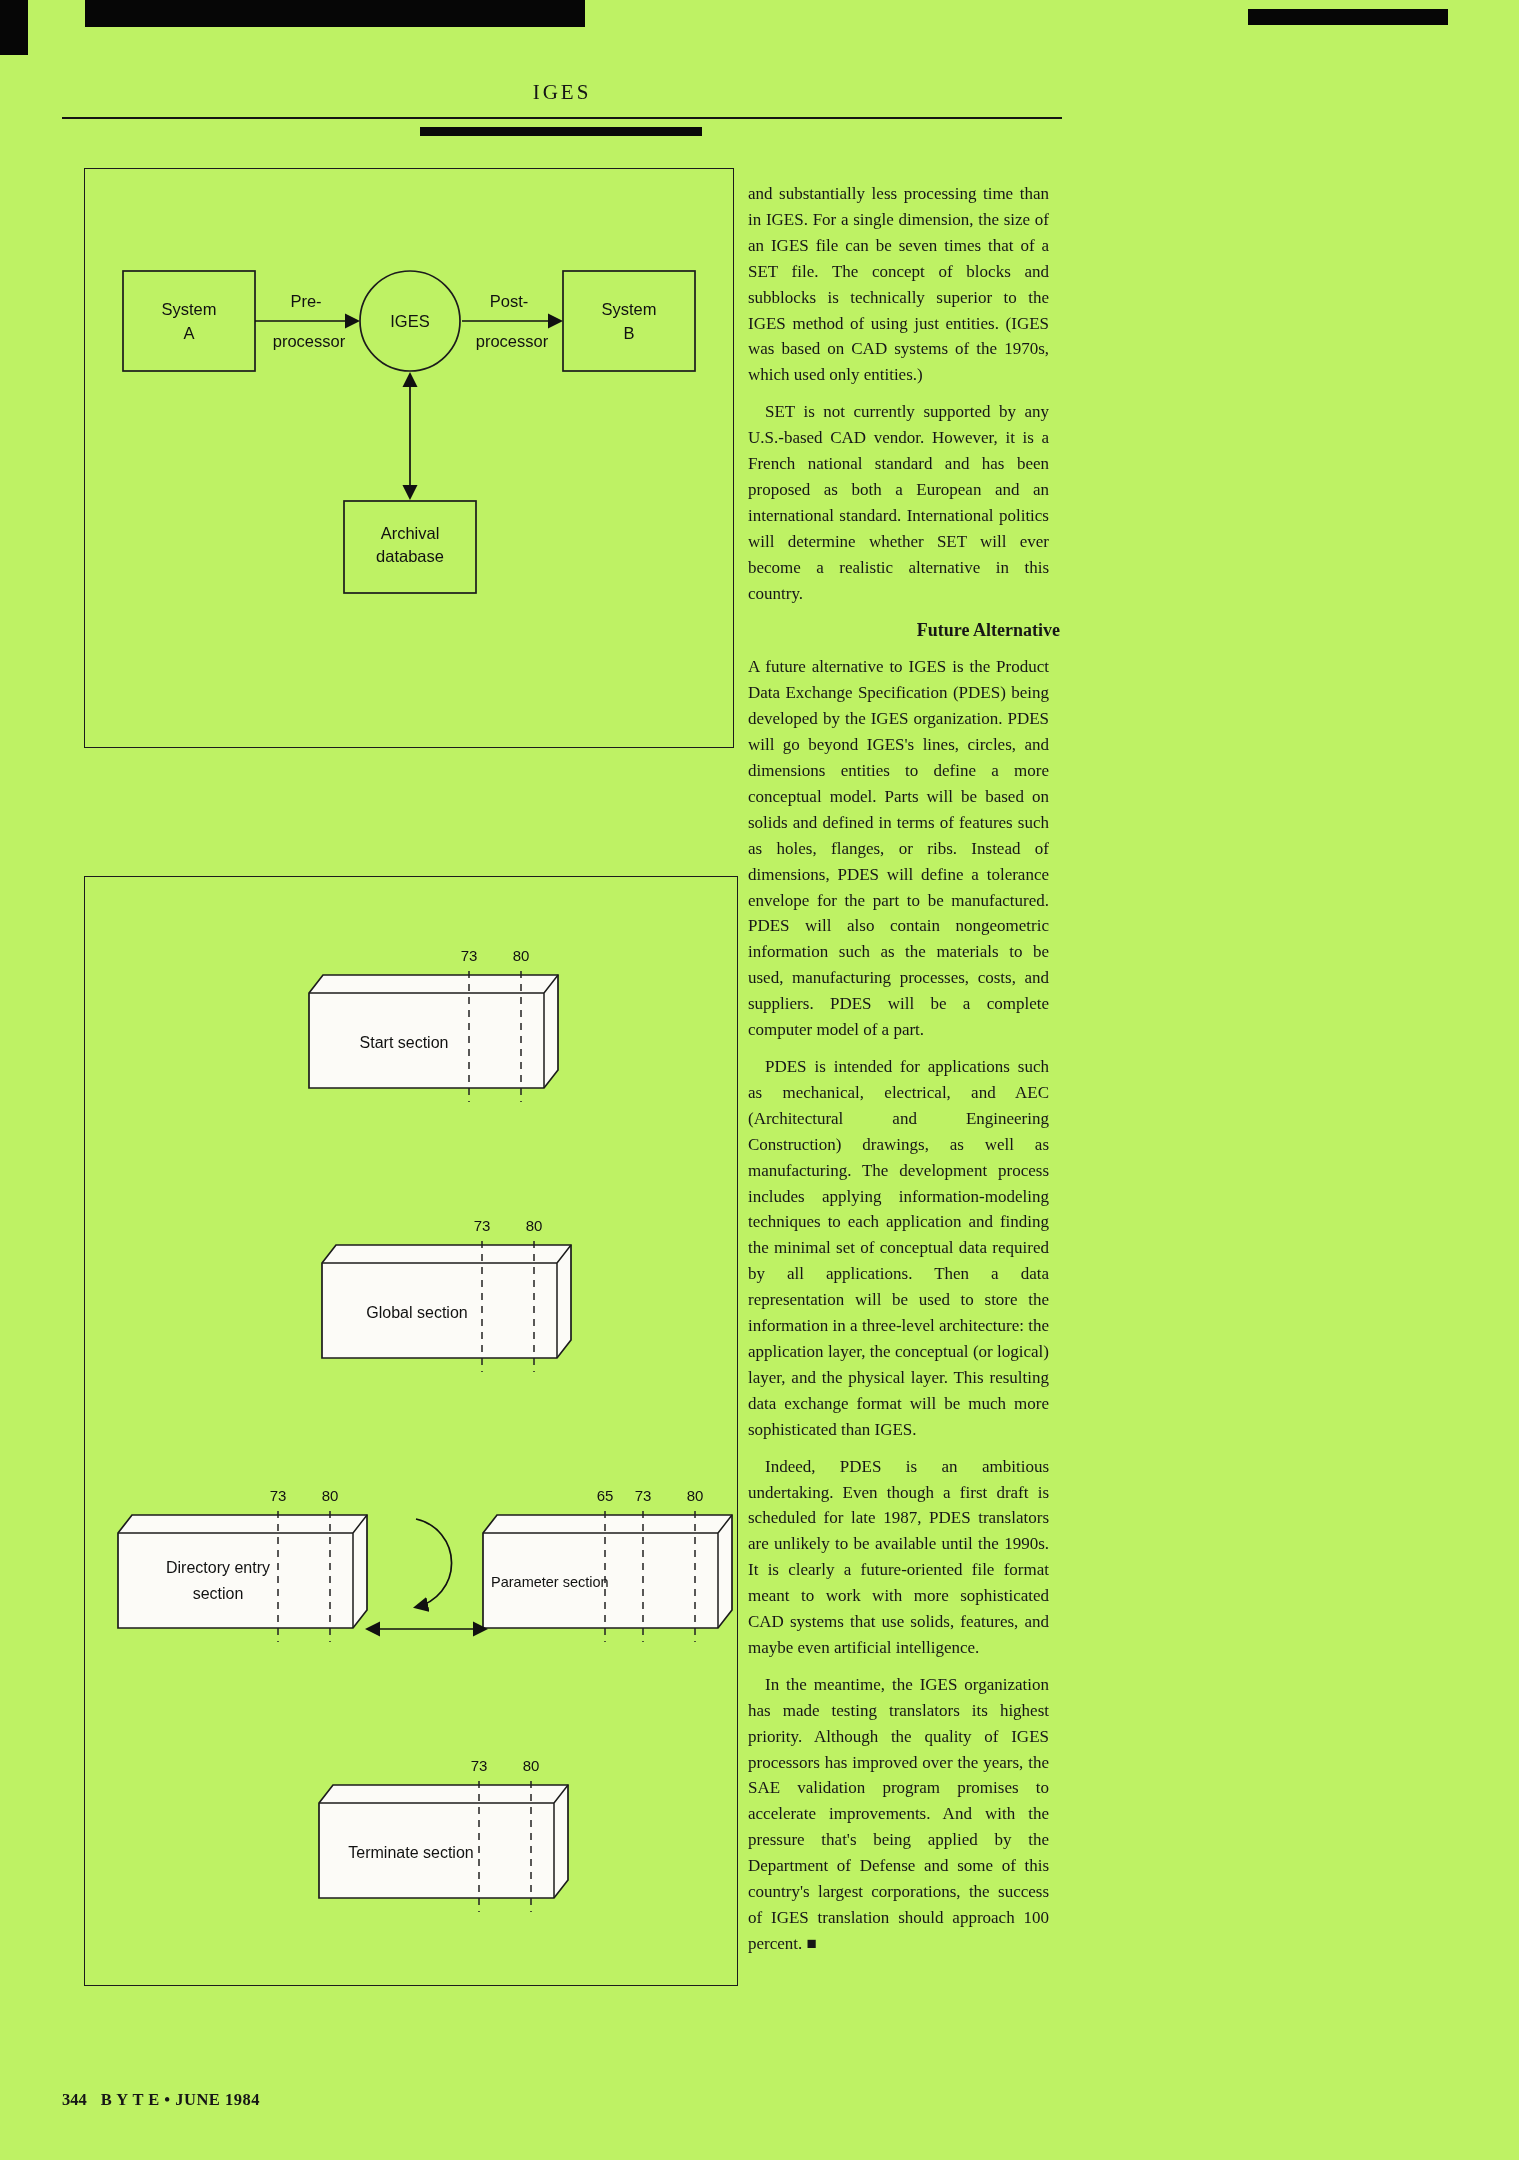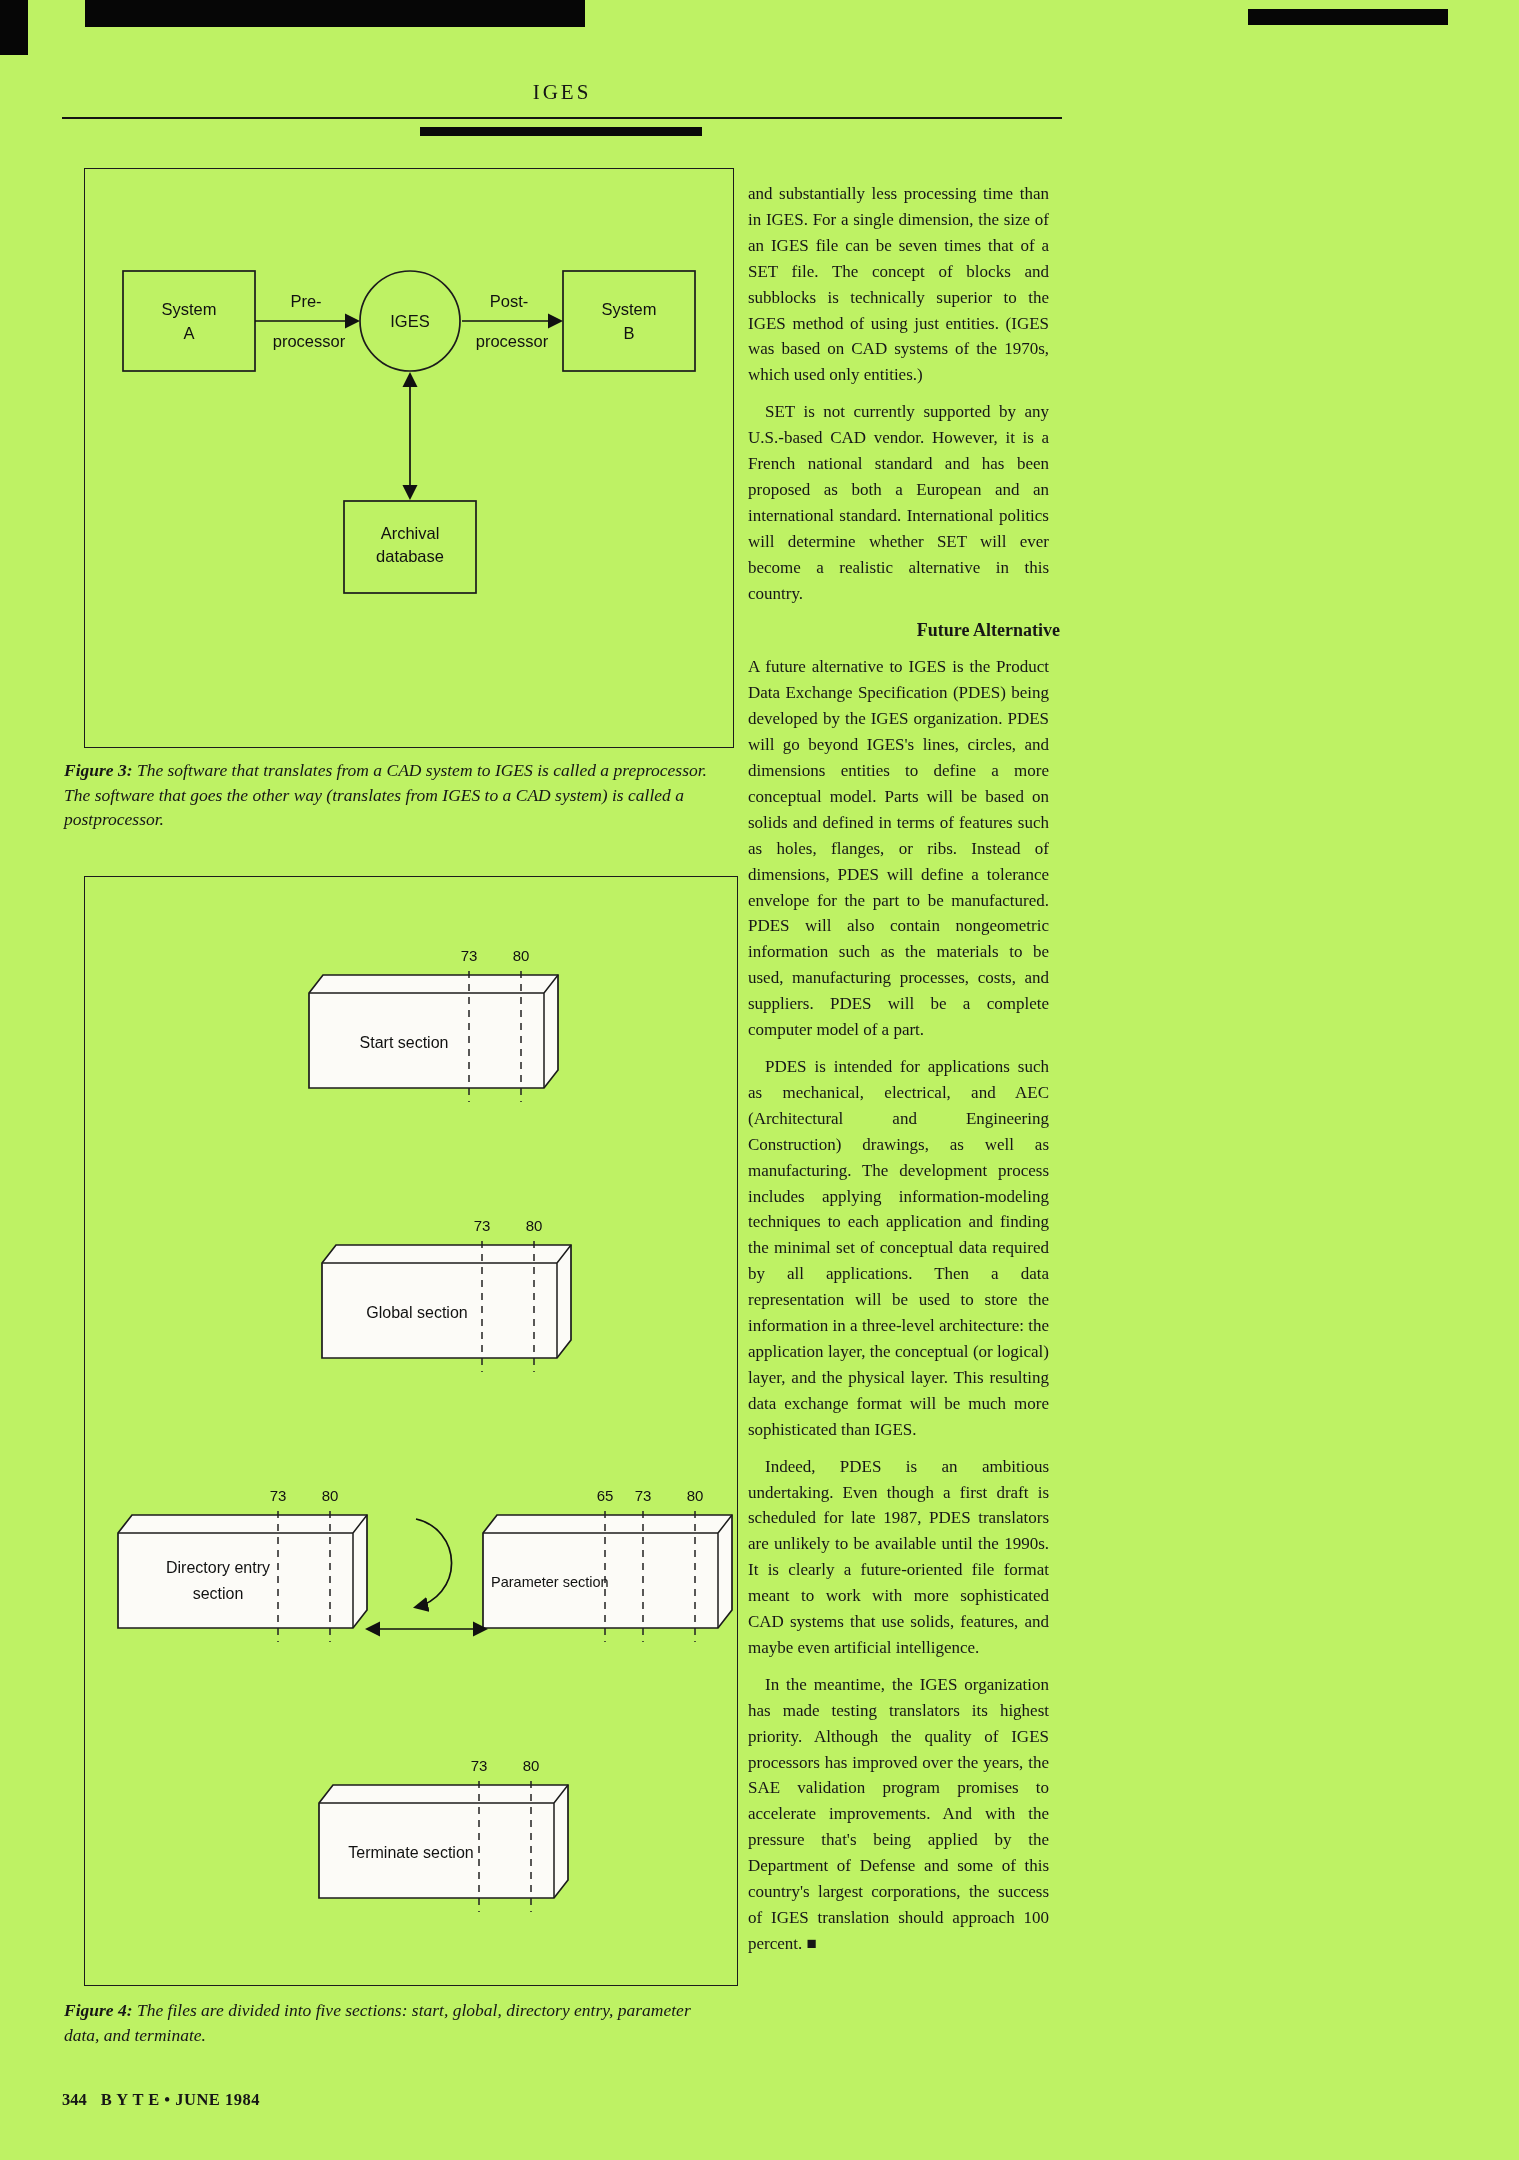--- a/index.html
+++ b/index.html
@@ -78,23 +78,20 @@
       <text class="nl" x="544" y="170">B</text>
 
       <path class="arr" d="M325 206 L325 328" marker-start="url(#ah3)" marker-end="url(#ah3)"></path>
 
       <rect class="box" x="259" y="332" width="132" height="92"></rect>
       <text class="nl" x="325" y="370">Archival</text>
       <text class="nl" x="325" y="393">database</text>
     </svg>
   </div>
 
-  <div class="caption" id="fig3-caption">
-    <span class="cap-lead">Figure 3:</span><span> The software that translates from a CAD system to IGES is called a preprocessor. The software that goes the other way (translates from IGES to a CAD system) is called a postprocessor.</span>
-  </div>
 
   <div class="fig-frame" id="fig4-frame">
     <svg width="652" height="1108" viewBox="0 0 652 1108">
       <defs>
         <marker id="ah4" viewBox="0 0 10 10" refX="8" refY="5" markerWidth="9" markerHeight="9" orient="auto-start-reverse">
           <path d="M0,0 L10,5 L0,10 Z" fill="#111"></path>
         </marker>
         <g id="slabshape">
           <path class="slab-face" d="M0 113 L0 18 L14 0 L249 0 L249 95 L235 113 Z"></path>
           <path class="slab-lines" d="M0 18 L235 18 M235 18 L235 113 M235 18 L249 0"></path>
@@ -147,23 +144,20 @@
         <use href="#slabshape"></use>
         <path class="dash" d="M160 -4 L160 127"></path>
         <path class="dash" d="M212 -4 L212 127"></path>
         <text class="num" x="160" y="-14">73</text>
         <text class="num" x="212" y="-14">80</text>
         <text class="flabel" x="92" y="73">Terminate section</text>
       </g>
     </svg>
   </div>
 
-  <div class="caption" id="fig4-caption">
-    <span class="cap-lead">Figure 4:</span><span> The files are divided into five sections: start, global, directory entry, parameter data, and terminate.</span>
-  </div>
 
   <div class="article">
     <p>and substantially less processing time than in IGES. For a single dimension, the size of an IGES file can be seven times that of a SET file. The concept of blocks and subblocks is technically superior to the IGES method of using just entities. (IGES was based on CAD systems of the 1970s, which used only entities.)</p>
     <p class="ind">SET is not currently supported by any U.S.-based CAD vendor. However, it is a French national standard and has been proposed as both a European and an international standard. International politics will determine whether SET will ever become a realistic alternative in this country.</p>
     <h3>Future Alternative</h3>
     <p>A future alternative to IGES is the Product Data Exchange Specification (PDES) being developed by the IGES organization. PDES will go beyond IGES's lines, circles, and dimensions entities to define a more conceptual model. Parts will be based on solids and defined in terms of features such as holes, flanges, or ribs. Instead of dimensions, PDES will define a tolerance envelope for the part to be manufactured. PDES will also contain nongeometric information such as the materials to be used, manufacturing processes, costs, and suppliers. PDES will be a complete computer model of a part.</p>
     <p class="ind">PDES is intended for applications such as mechanical, electrical, and AEC (Architectural and Engineering Construction) drawings, as well as manufacturing. The development process includes applying information-modeling techniques to each application and finding the minimal set of conceptual data required by all applications. Then a data representation will be used to store the information in a three-level architecture: the application layer, the conceptual (or logical) layer, and the physical layer. This resulting data exchange format will be much more sophisticated than IGES.</p>
     <p class="ind">Indeed, PDES is an ambitious undertaking. Even though a first draft is scheduled for late 1987, PDES translators are unlikely to be available until the 1990s. It is clearly a future-oriented file format meant to work with more sophisticated CAD systems that use solids, features, and maybe even artificial intelligence.</p>
     <p class="ind">In the meantime, the IGES organization has made testing translators its highest priority. Although the quality of IGES processors has improved over the years, the SAE validation program promises to accelerate improvements. And with the pressure that's being applied by the Department of Defense and some of this country's largest corporations, the success of IGES translation should approach 100 percent. ■</p>
   </div>

